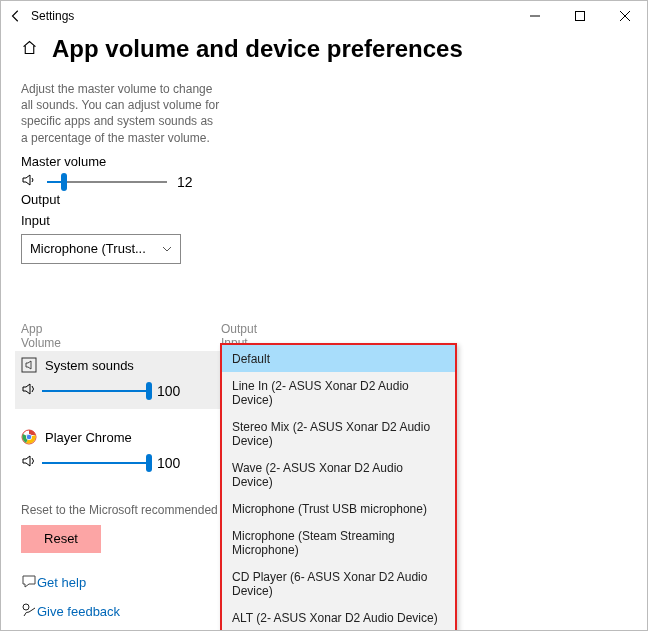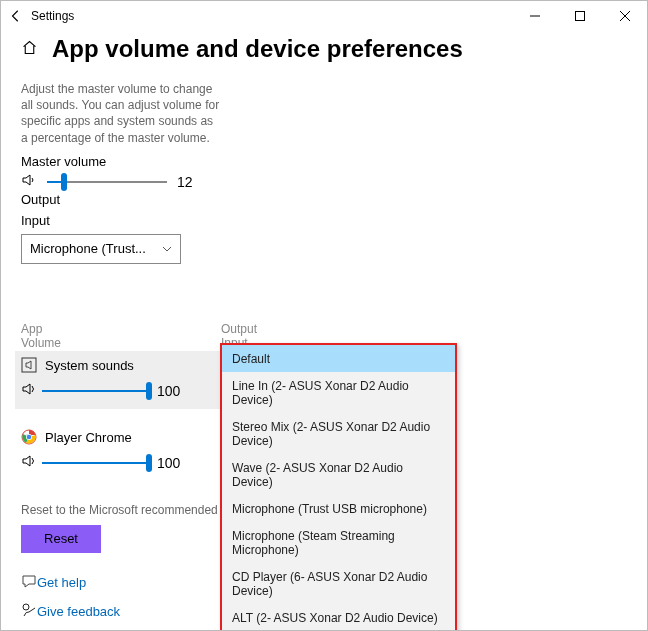--- a/index.html
+++ b/index.html
@@ -36,21 +36,21 @@
 .app-row { display: flex; padding: 6px 0 8px 0; }
 .highlight { background: #eee; margin-left: -6px; padding-left: 6px; width: 368px; }
 .app-col { width: 200px; }
 .app-head { display: flex; align-items: flex-end; gap: 8px; font-size: 13px; margin-bottom: 8px; }
 .app-icon { width: 16px; height: 16px; display: flex; align-items: center; justify-content: center; }
 .app-slider-row { display: flex; align-items: center; gap: 5px; }
 .app-slider { position: relative; width: 110px; height: 16px; }
 .out-sel { width: 140px; height: 26px; border: 1px solid #888; display: flex; align-items: center; justify-content: space-between; padding: 0 8px; font-size: 12px; background: #fff; }
 .app-row2 { margin-top: 14px; }
 .reset-text { font-size: 12px; color: #666; margin-top: 22px; }
-.reset-btn { margin-top: 8px; width: 80px; height: 28px; background: #8b5cf6; border: none; font-size: 13px; text-align: center; line-height:28px;}
+.reset-btn { margin-top: 8px; width: 80px; height: 28px; background: #fca5a5; border: none; font-size: 13px; text-align: center; line-height:28px;}
 .footer { margin-top: 20px; }
 .footer-link { display: flex; align-items: center; gap: 0; font-size: 13px; color: #0067b8; margin-bottom: 10px; }
 .footer-link .ficon svg { width: 16px; height: 16px; }
 .dropdown { position: absolute; left: 219px; top: 312px; width: 237px; border: 2px solid #e52020; background: #f2f2f2; box-shadow: 2px 2px 5px rgba(0,0,0,0.2); z-index: 10; }
 .dd-item { padding: 6px 10px; font-size: 12px; color: #222; border-top:1px solid rgba(0,0,0,0); }
 .dd-item.sel { background: #a8ddfb; }
 </style>
 </head>
 <body>
 

